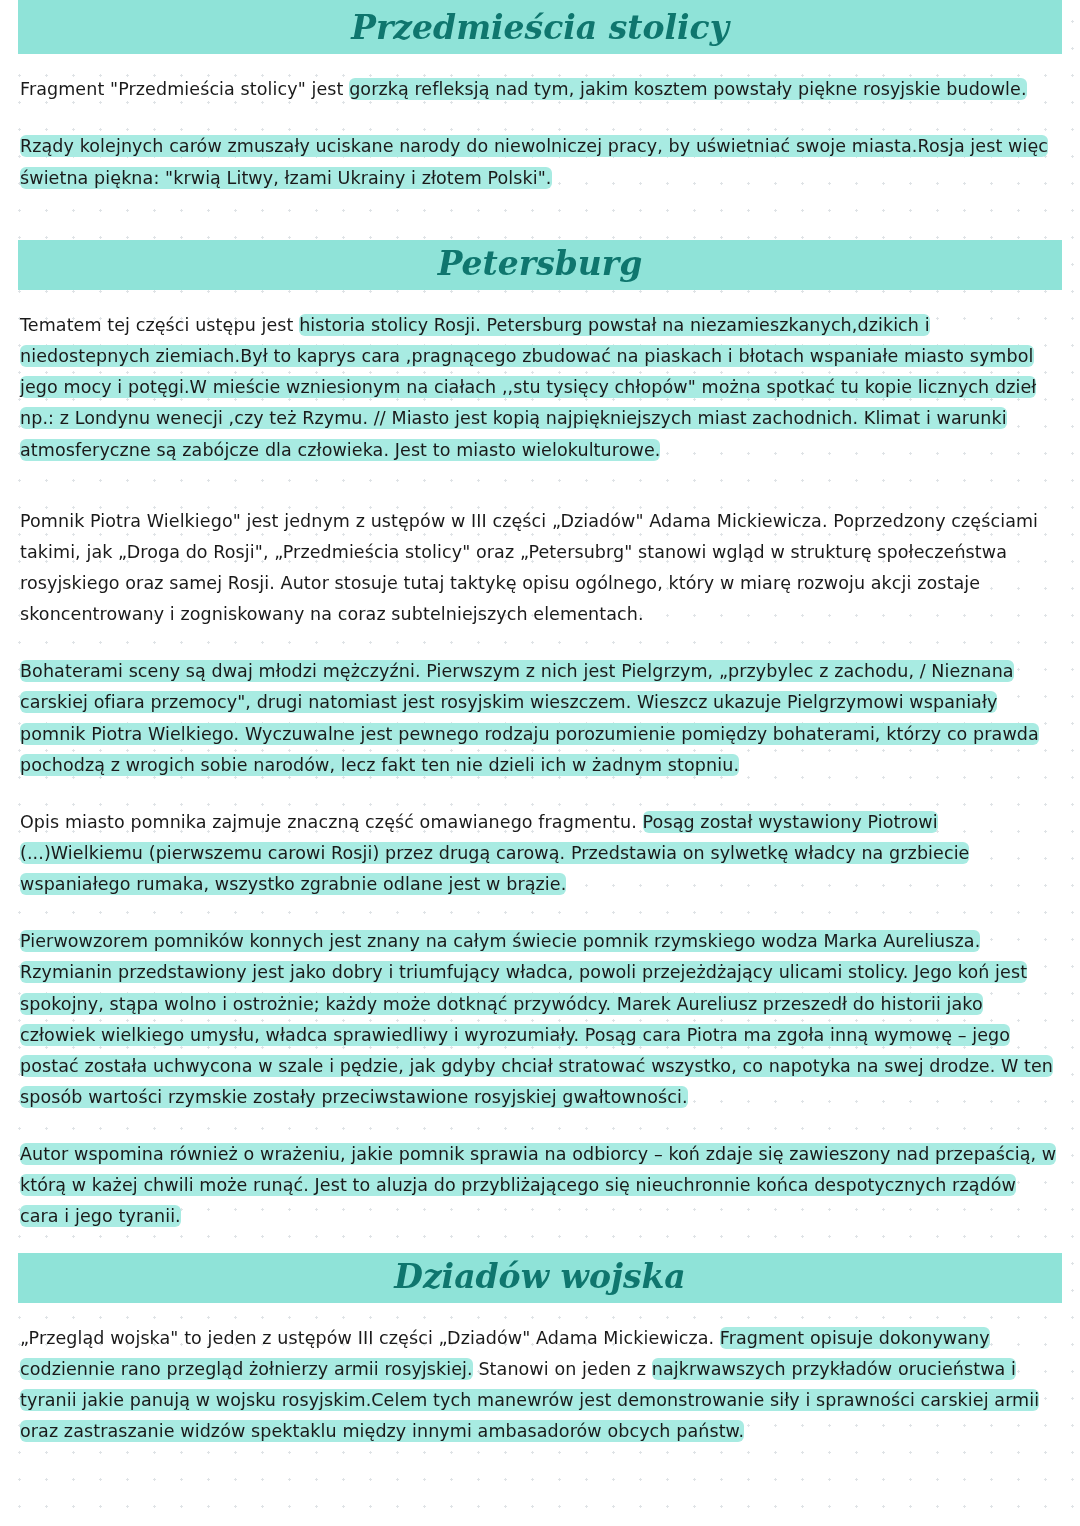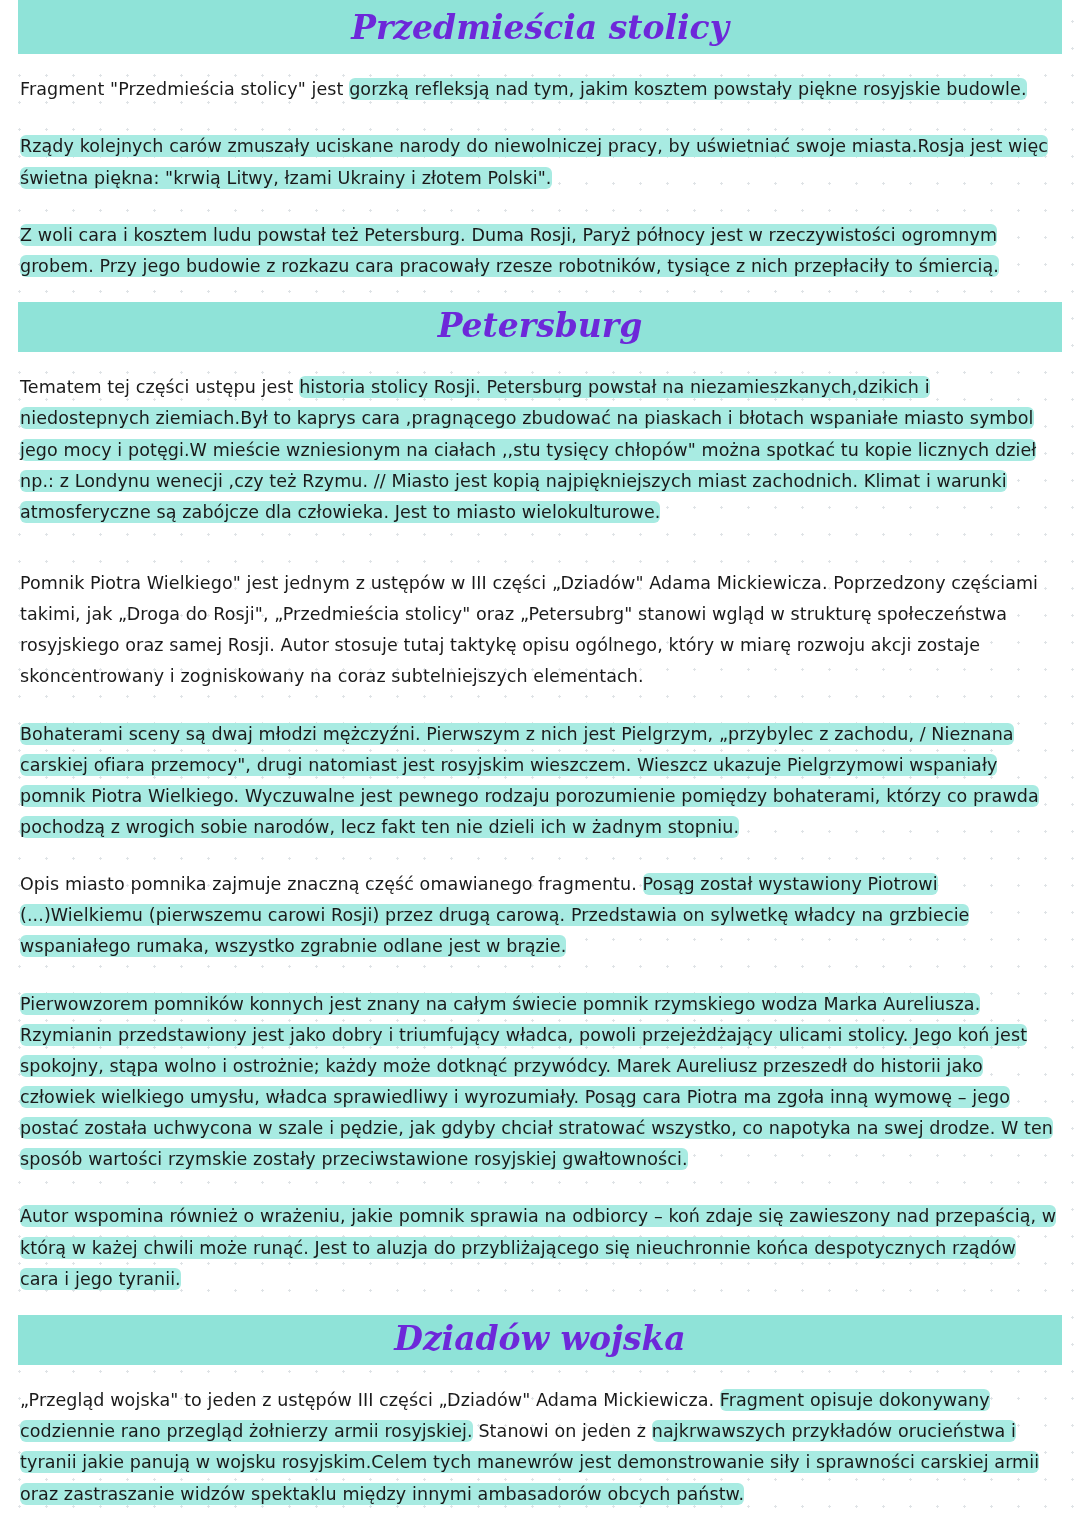--- a/index.html
+++ b/index.html
@@ -33,21 +33,21 @@
 
   h1.heading {
     margin: 0;
     padding: 6px 0 8px 0;
     text-align: center;
     font-family: "DejaVu Serif", serif;
     font-style: italic;
     font-weight: 700;
     font-size: 33px;
     line-height: 1.1;
-    color: #6d28d9;
+    color: #0f766e;
     background: #8fe3d8;
   }
   h1.heading.first {
     padding-top: 10px;
   }
 
   p.para {
     margin: 0;
     font-size: 17.5px;
     line-height: 1.78;
@@ -71,21 +71,20 @@
 <body>
 
 <div class="page">
   <div class="content" id="doc-root">
       <h1 class="heading first">Przedmieścia stolicy</h1>
       <div class="gap-md"></div>
       <p class="para block"><span class="plain">Fragment "Przedmieścia stolicy" jest </span><span class="hl">gorzką refleksją nad tym, jakim kosztem powstały piękne rosyjskie budowle.</span></p>
       <div class="gap-lg"></div>
       <p class="para block"><span class="hl">Rządy kolejnych carów zmuszały uciskane narody do niewolniczej pracy, by uświetniać swoje miasta.Rosja jest więc świetna piękna: "krwią Litwy, łzami Ukrainy i złotem Polski".</span></p>
       <div class="gap-lg"></div>
-      <p class="para block"><span class="hl">Z woli cara i kosztem ludu powstał też Petersburg. Duma Rosji, Paryż północy jest w rzeczywistości ogromnym grobem. Przy jego budowie z rozkazu cara pracowały rzesze robotników, tysiące z nich przepłaciły to śmiercią.</span></p>
       <div class="gap-md"></div>
       <h1 class="heading">Petersburg</h1>
       <div class="gap-md"></div>
       <p class="para block"><span class="plain">Tematem tej części ustępu jest </span><span class="hl">historia stolicy Rosji. Petersburg powstał na niezamieszkanych,dzikich i niedostepnych ziemiach.Był to kaprys cara ,pragnącego zbudować na piaskach i błotach wspaniałe miasto symbol jego mocy i potęgi.W mieście wzniesionym na ciałach ,,stu tysięcy chłopów" można spotkać tu kopie licznych dzieł np.: z Londynu wenecji ,czy też Rzymu. // Miasto jest kopią najpiękniejszych miast zachodnich. Klimat i warunki atmosferyczne są zabójcze dla człowieka. Jest to miasto wielokulturowe.</span></p>
       <div class="gap-md"></div>
       <div class="gap-md"></div>
       <p class="para block"><span class="plain">Pomnik Piotra Wielkiego" jest jednym z ustępów w III części „Dziadów" Adama Mickiewicza. Poprzedzony częściami takimi, jak „Droga do Rosji", „Przedmieścia stolicy" oraz „Petersubrg" stanowi wgląd w strukturę społeczeństwa rosyjskiego oraz samej Rosji. Autor stosuje tutaj taktykę opisu ogólnego, który w miarę rozwoju akcji zostaje skoncentrowany i zogniskowany na coraz subtelniejszych elementach.</span></p>
       <div class="gap-lg"></div>
       <p class="para block"><span class="hl">Bohaterami sceny są dwaj młodzi mężczyźni. Pierwszym z nich jest Pielgrzym, „przybylec z zachodu, / Nieznana carskiej ofiara przemocy", drugi natomiast jest rosyjskim wieszczem. Wieszcz ukazuje Pielgrzymowi wspaniały pomnik Piotra Wielkiego. Wyczuwalne jest pewnego rodzaju porozumienie pomiędzy bohaterami, którzy co prawda pochodzą z wrogich sobie narodów, lecz fakt ten nie dzieli ich w żadnym stopniu.</span></p>
       <div class="gap-lg"></div>

